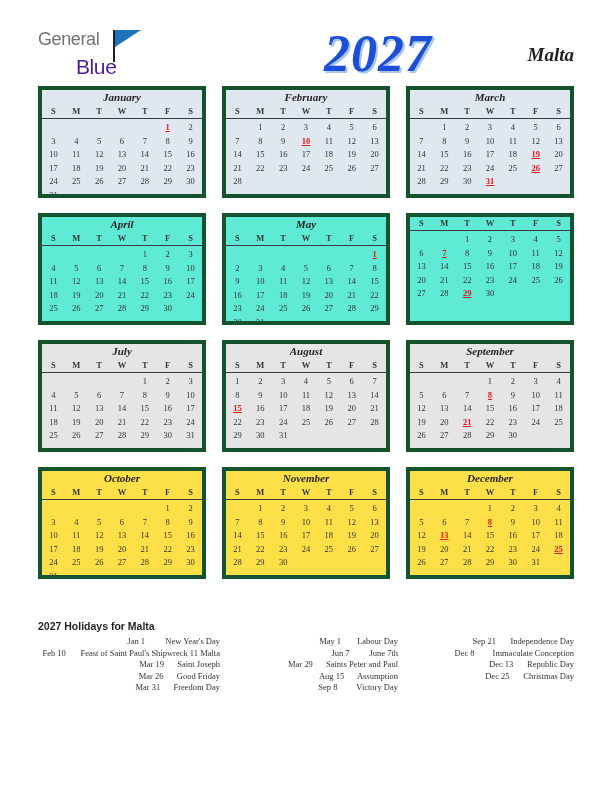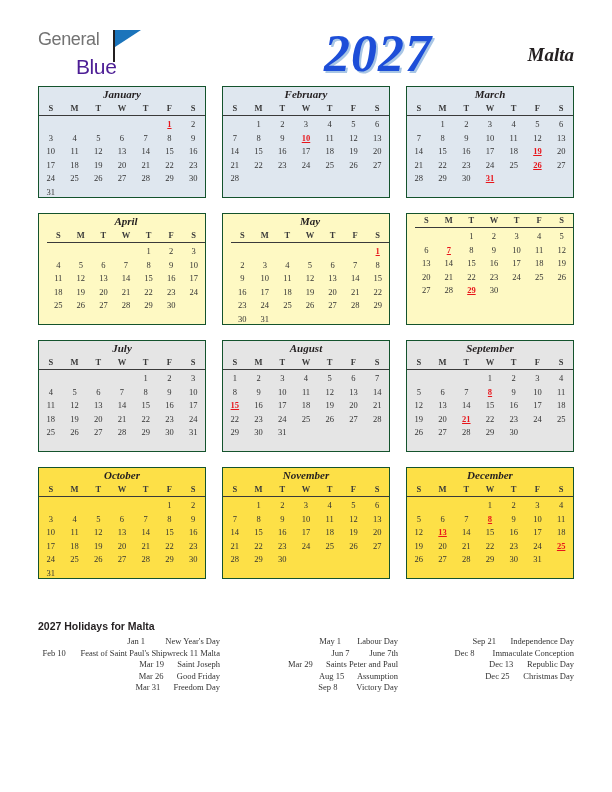--- a/index.html
+++ b/index.html
@@ -75,26 +75,26 @@
     left: 38px; top: 86px;
     width: 536px;
     display: grid;
     grid-template-columns: repeat(3, 168px);
     grid-template-rows: repeat(4, 112px);
     column-gap: 16px;
     row-gap: 15px;
   }
   .month {
     width: 168px; height: 112px;
-    border: 1px solid #14532d;
+    border: 4px solid #14532d;
     position: relative;
     overflow: hidden;
   }
   .m-blue   { background: #dfe7ef; }
-  .m-cream  { background: #fef9c3; padding-left: 8px; }
+  .m-cream  { background: #5eead4; }
   .m-green  { background: #e5e5e5; }
   .m-peach  { background: #fde047; }
 
   .m-title {
     height: 15px;
     line-height: 15px;
     text-align: center;
     font-family: "Liberation Serif", serif;
     font-style: italic; font-weight: bold;
     font-size: 11px;

